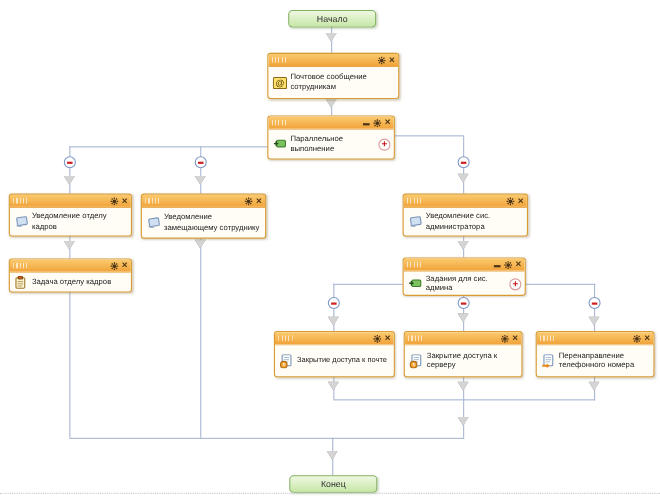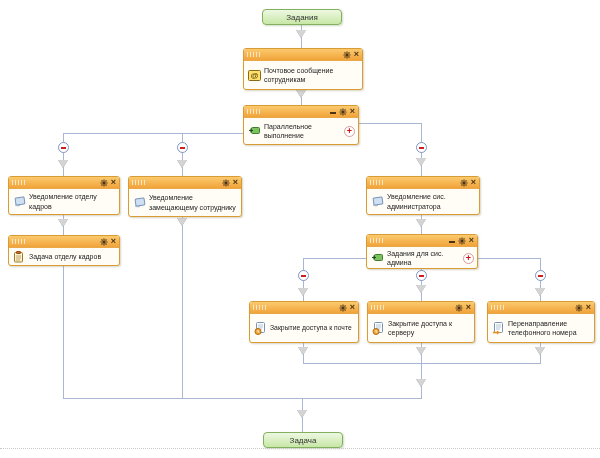--- a/index.html
+++ b/index.html
@@ -129,24 +129,24 @@
     <span class="bar"></span>
   </div>
 <div class="badge" style="left:416px;top:270px">
     <span class="bar"></span>
   </div>
 <div class="badge" style="left:535px;top:270px">
     <span class="bar"></span>
   </div>
 
 <div class="terminal" style="left:262px;top:9px">
-  <span>Задания</span>
+  <span>Начало</span>
 </div>
 <div class="terminal" style="left:263px;top:432px">
-  <span>Задача</span>
+  <span>Конец</span>
 </div>
 
 <div class="node" style="left:243px;top:48px;width:118px;height:40px">
   <div class="hdr">
     <span class="grip"></span>
       <span class="hsp"></span>
     <span class="ctl">
         <svg width="8" height="8" viewBox="0 0 8 8">
           <path d="M4 0.5v1.4M4 6.1v1.4M0.5 4h1.4M6.1 4h1.4M1.5 1.5l1 1M5.5 5.5l1 1M6.5 1.5l-1 1M2.5 5.5l-1 1" stroke="#4a3316" stroke-width="1.1"></path>
           <circle cx="4" cy="4" r="1.7" fill="#4a3316"></circle>

